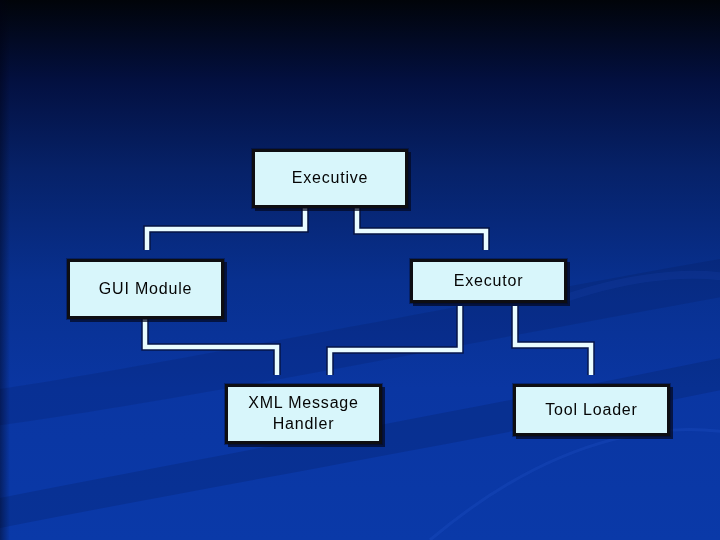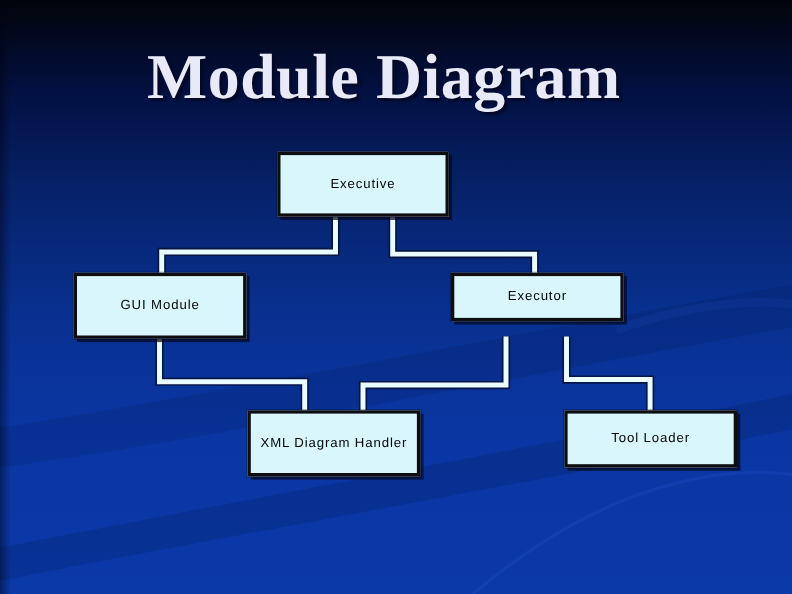--- a/index.html
+++ b/index.html
@@ -38,24 +38,25 @@
   }
   .node {
     position:absolute;
     box-sizing:border-box;
     background:var(--box-fill,#d8f6fb);
     border:3px solid var(--box-border,#0e0e12);
     box-shadow:3px 3px 0 rgba(3,7,30,0.7), 0 0 0 1px rgba(3,7,30,0.35);
     display:flex; align-items:center; justify-content:center;
     text-align:center;
     color:var(--box-text,#050505);
-    font-size:12px;
+    font-size:16px;
     letter-spacing:0.8px;
     line-height:1.3;
     padding:2px;
+    margin-top:11px;
   }
   .edge-shadow { fill:none; stroke:rgba(4,10,42,0.7); stroke-width:7.5; }
   .edge-main   { fill:none; stroke:var(--connector,#e9fcff); stroke-width:4.5; }
 </style>
 </head>
 <body>
 
 <div class="slide" style="--background-top: #010409; --background-mid: #08308f; --background-bottom: #0a39a8; --box-fill: #d8f6fb; --box-border: #0e0e12; --box-text: #050505; --connector: #e9fcff; --title-text: #e9eaf8;">
 
   <svg class="bg-layer" viewBox="0 0 720 540" xmlns="http://www.w3.org/2000/svg" aria-hidden="true">
@@ -82,22 +83,21 @@
       <div class="node" style="left: 252px; top: 138px; width: 156px; height: 59px;">
         <span>Executive</span>
       </div>
       <div class="node" style="left: 67px; top: 248px; width: 157px; height: 60px;">
         <span>GUI Module</span>
       </div>
       <div class="node" style="left: 410px; top: 248px; width: 157px; height: 44px;">
         <span>Executor</span>
       </div>
       <div class="node" style="left: 225px; top: 373px; width: 157px; height: 60px;">
-        <span>XML Diagram Handler</span>
+        <span>XML Message Handler</span>
       </div>
       <div class="node" style="left: 513px; top: 373px; width: 157px; height: 52px;">
         <span>Tool Loader</span>
       </div>
     </div>
 
-  <div class="slide-title">Module Diagram</div>
 
 </div>
 
 </body></html>

